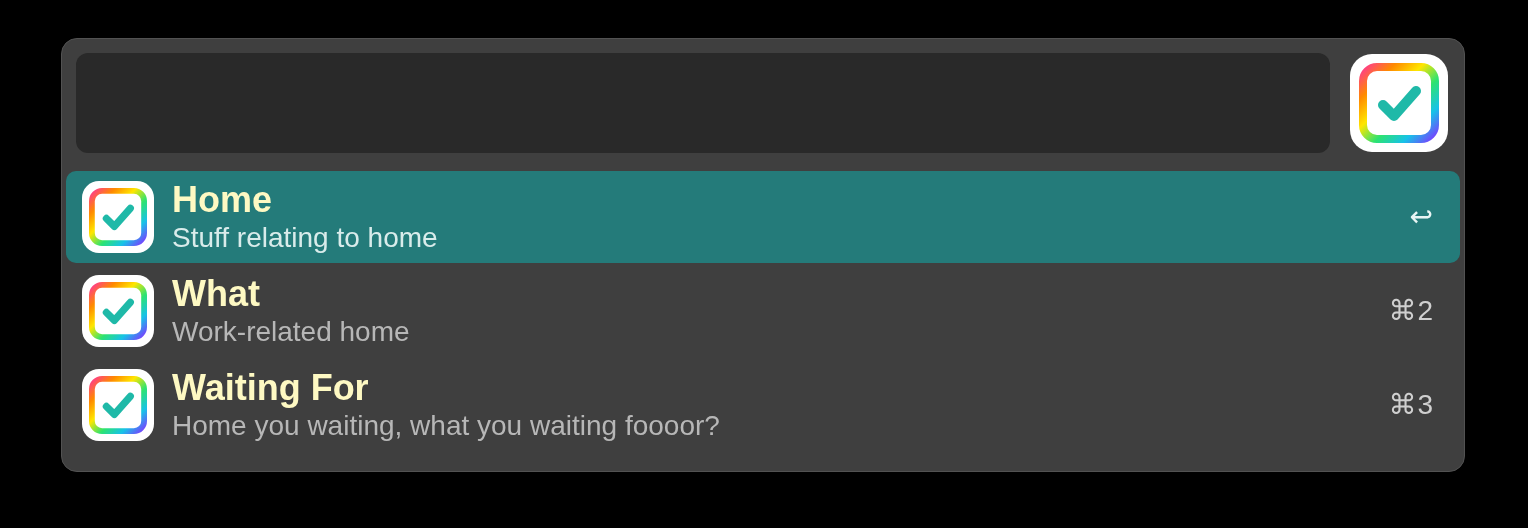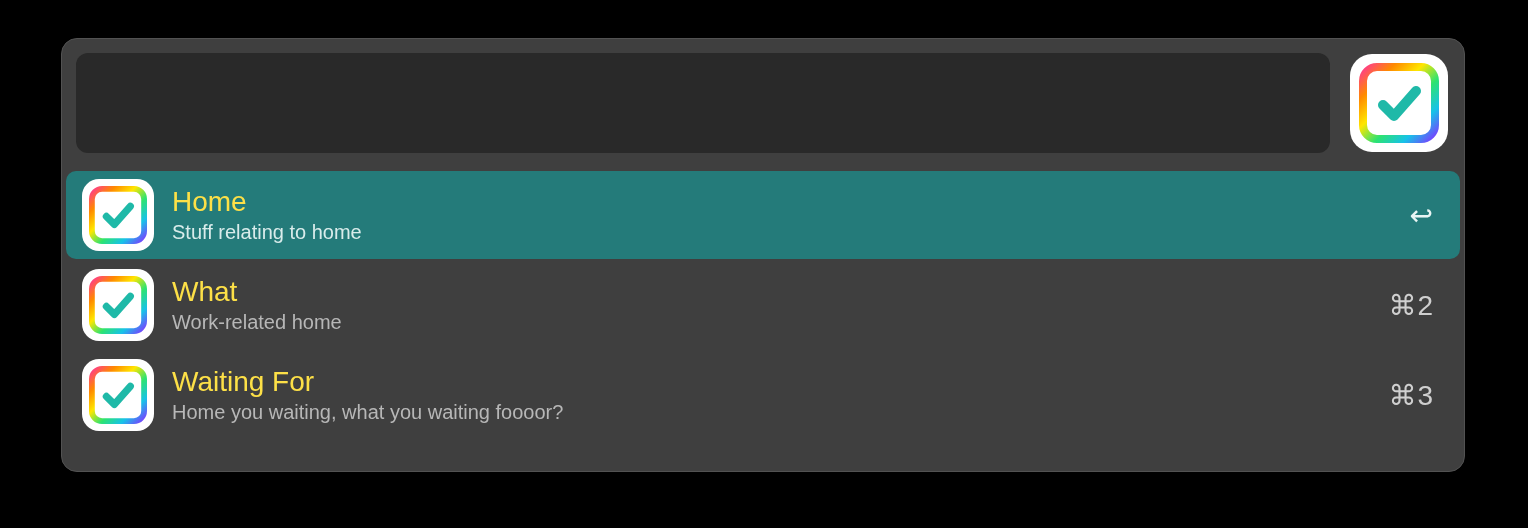--- a/index.html
+++ b/index.html
@@ -99,27 +99,27 @@
     justify-content: center;
   }
   .result-text {
     flex: 1;
     display: flex;
     flex-direction: column;
     gap: 1px;
     min-width: 0;
   }
   .result-title {
+    font-size: 36px;
+    font-weight: 700;
+    color: #fef9c3;
+    line-height: 1.15;
+  }
+  .result-subtitle {
     font-size: 28px;
-    font-weight: 400;
-    color: #fde047;
-    line-height: 1.15;
-  }
-  .result-subtitle {
-    font-size: 20px;
     color: #b7b7b7;
     line-height: 1.2;
   }
   .result-item.selected .result-subtitle {
     color: #d9eceb;
   }
   .result-shortcut {
     font-size: 28px;
     color: #cfcfcf;
     flex-shrink: 0;

